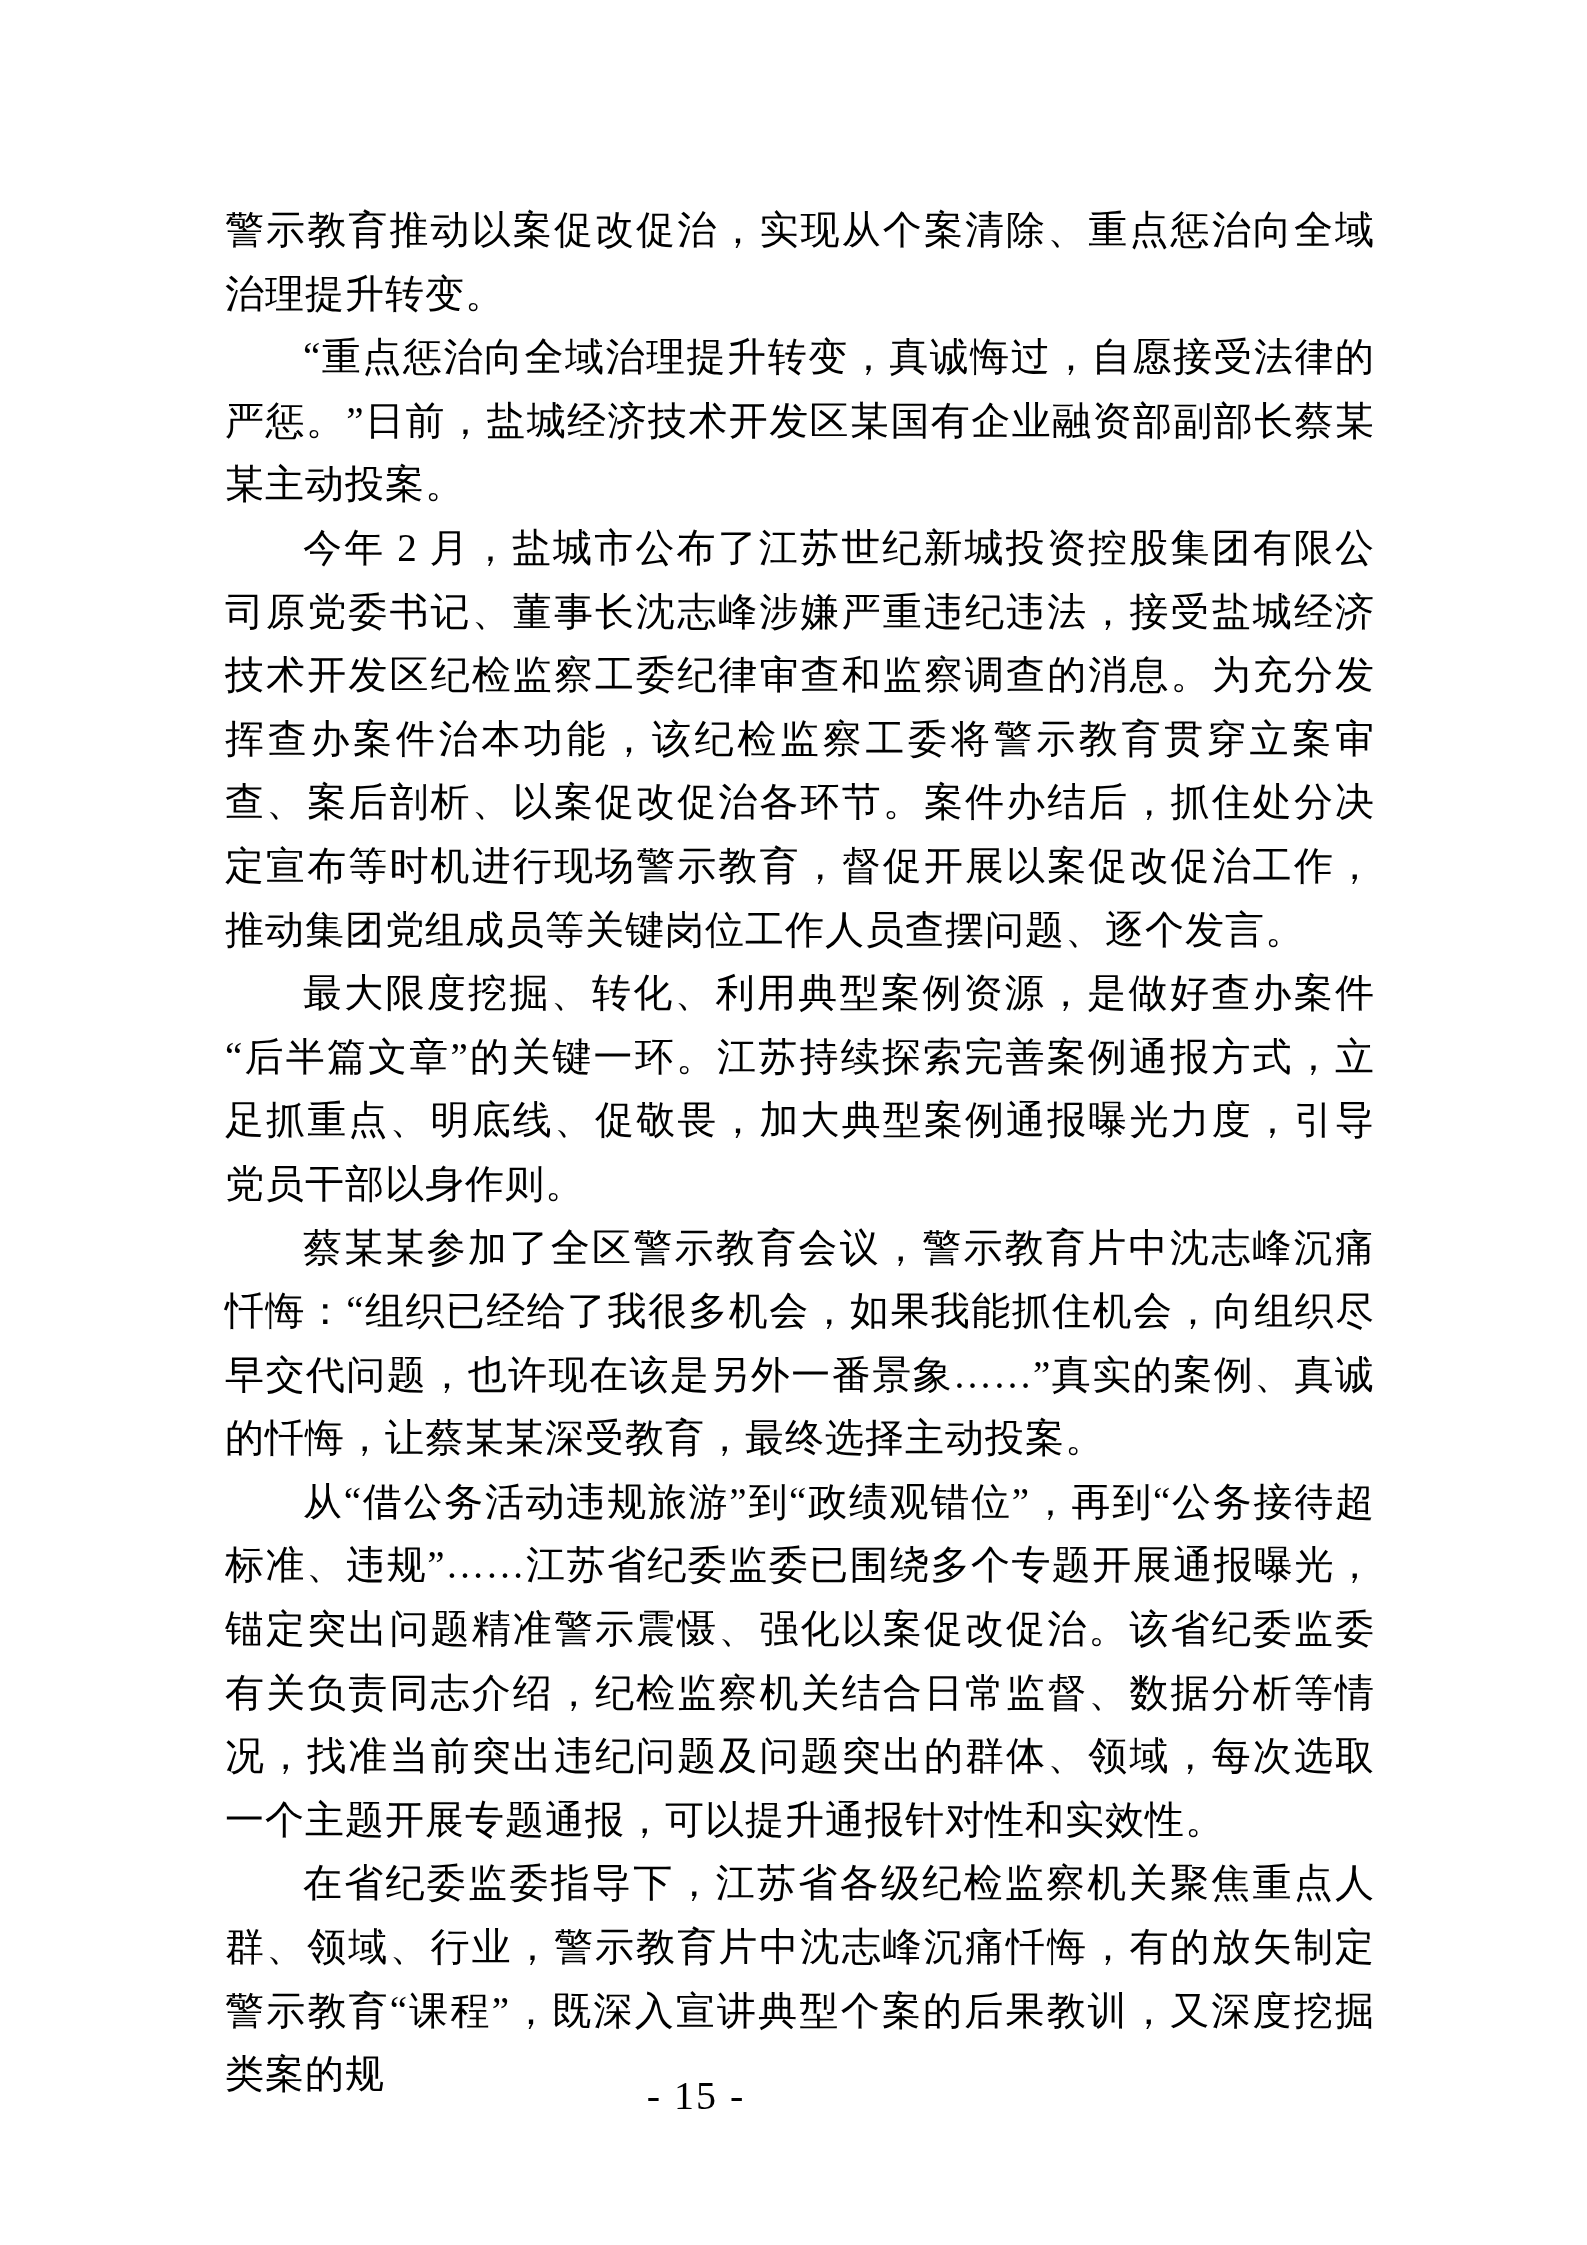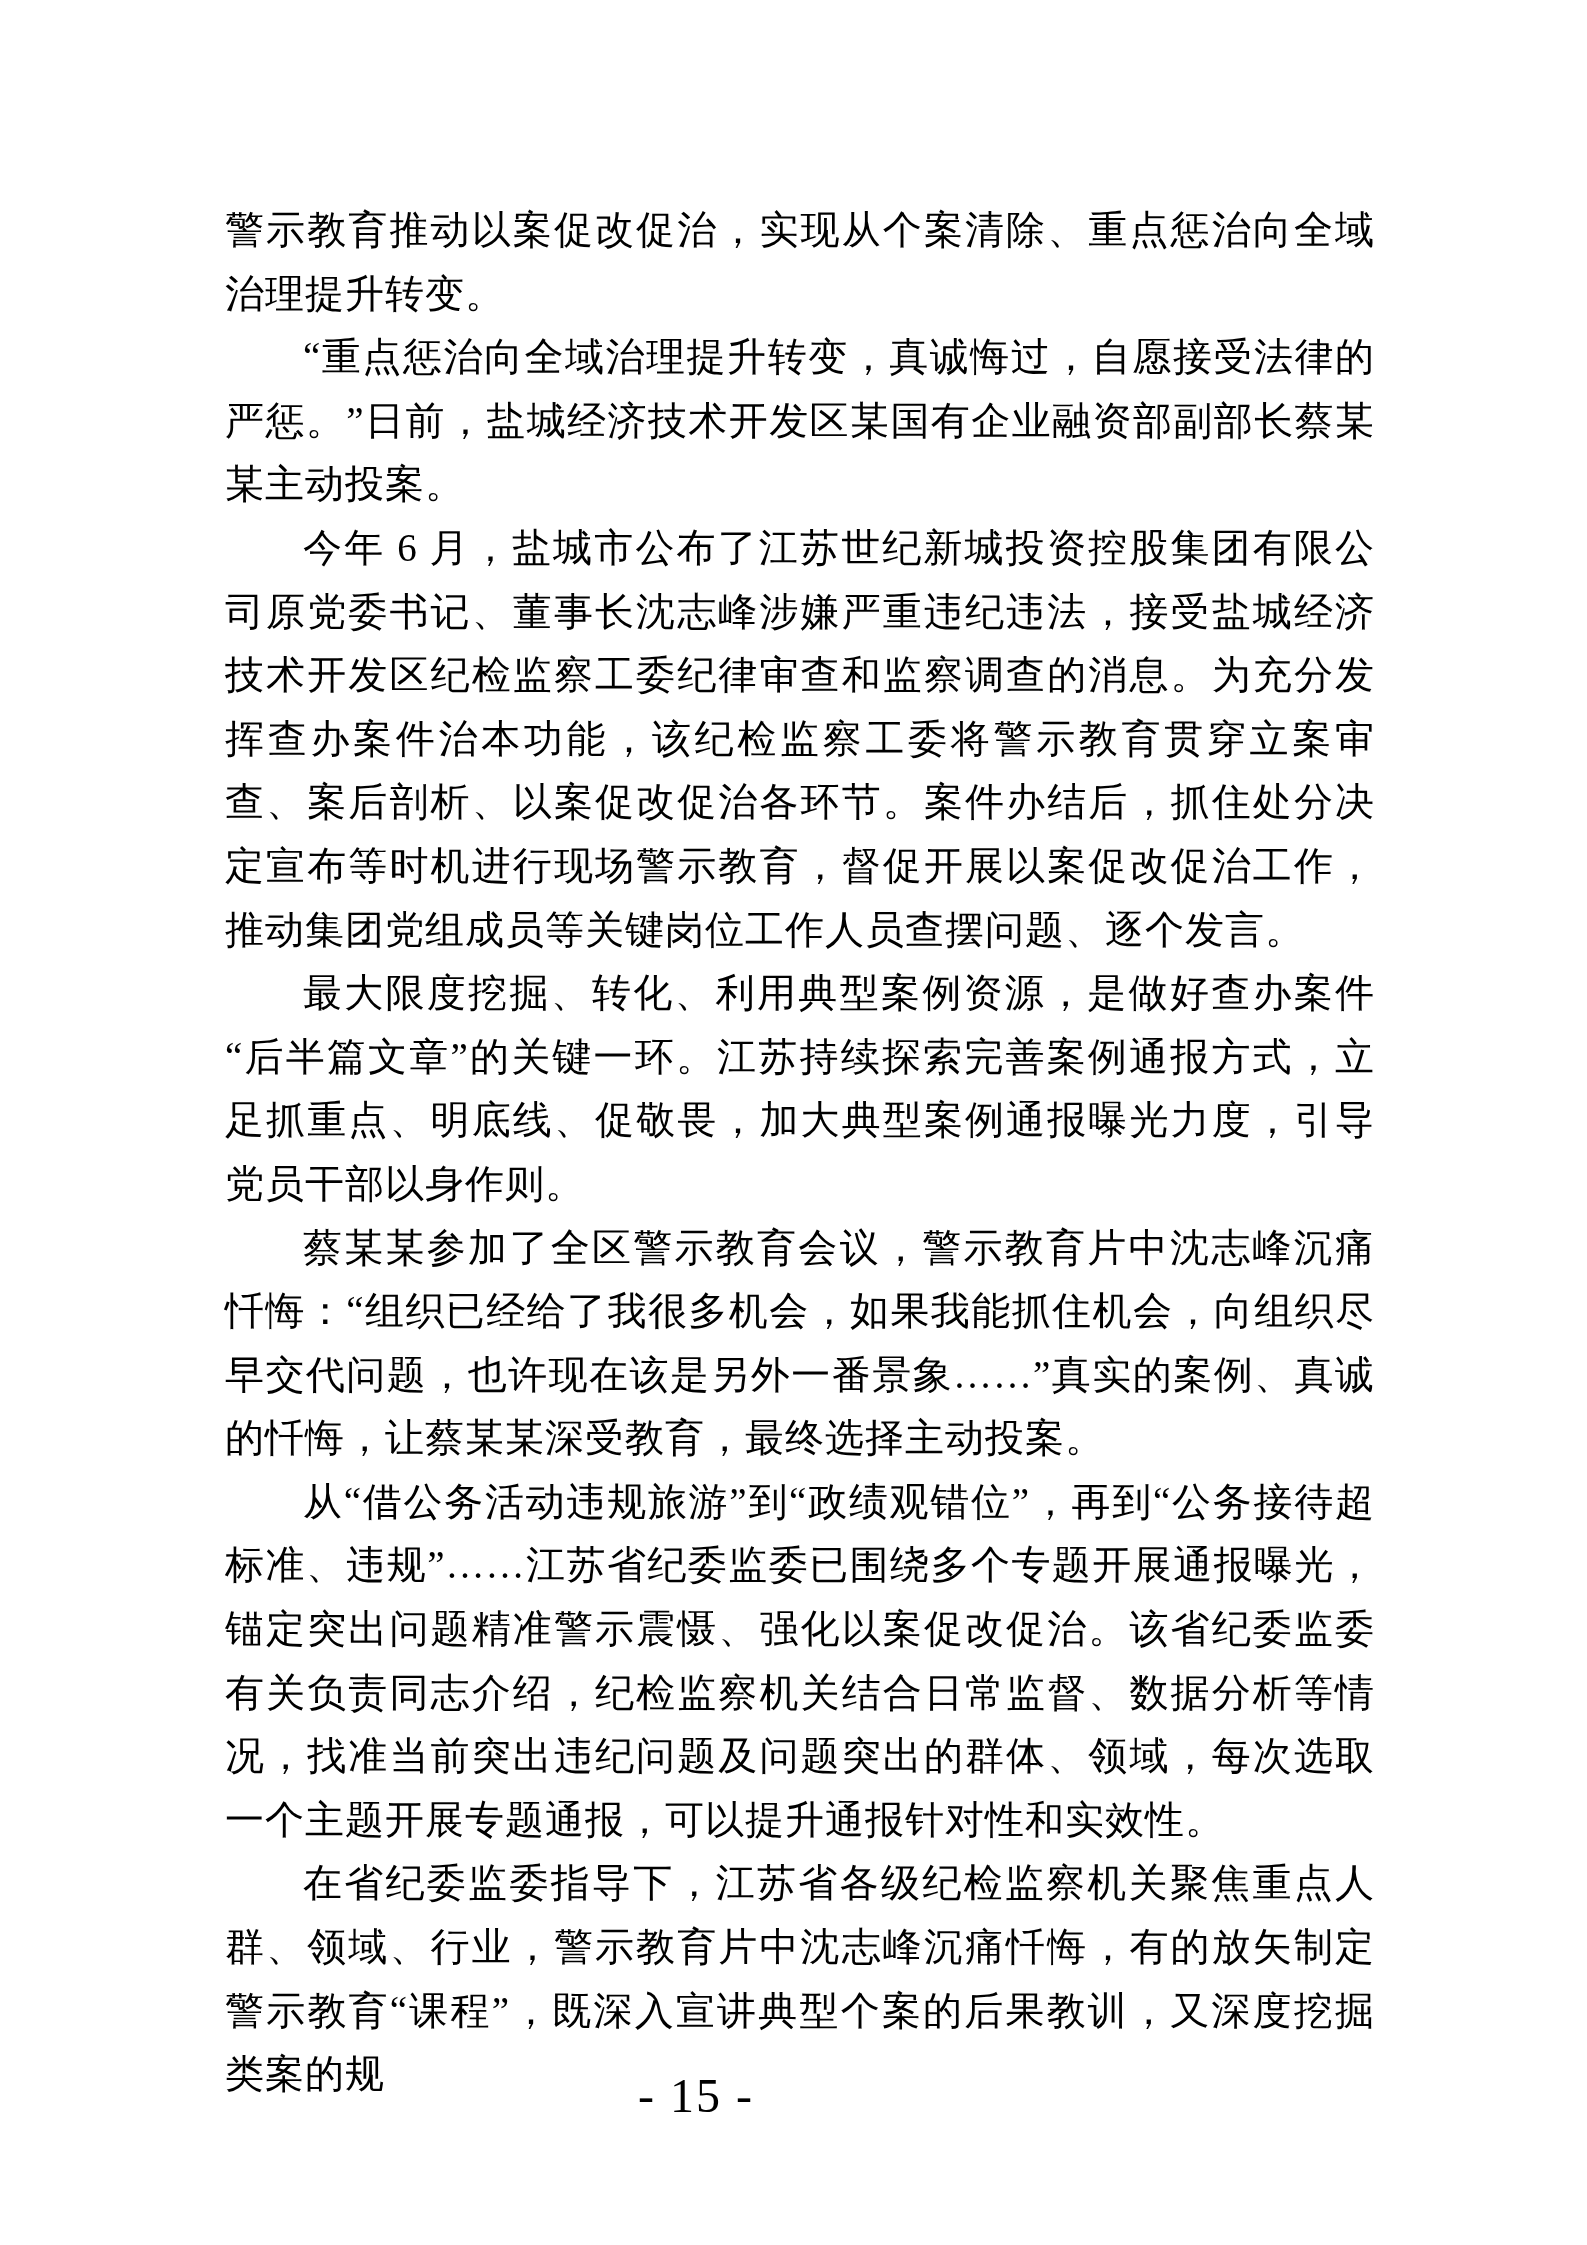--- a/index.html
+++ b/index.html
@@ -34,34 +34,34 @@
   }
   .para.indented {
     text-indent: 2em;
   }
   .page-number {
     position: absolute;
     top: 2072px;
     left: 0;
     width: 100%;
     text-align: center;
-    font-size: 48px;
+    font-size: 40px;
     line-height: 48px;
     letter-spacing: 2px;
   }
 </style>
 </head>
 <body>
 
 <div class="page">
 
   <div class="text-block">
     <p class="para">警示教育推动以案促改促治，实现从个案清除、重点惩治向全域治理提升转变。</p>
     <p class="para indented">“重点惩治向全域治理提升转变，真诚悔过，自愿接受法律的严惩。”日前，盐城经济技术开发区某国有企业融资部副部长蔡某某主动投案。</p>
-    <p class="para indented">今年 6 月，盐城市公布了江苏世纪新城投资控股集团有限公司原党委书记、董事长沈志峰涉嫌严重违纪违法，接受盐城经济技术开发区纪检监察工委纪律审查和监察调查的消息。为充分发挥查办案件治本功能，该纪检监察工委将警示教育贯穿立案审查、案后剖析、以案促改促治各环节。案件办结后，抓住处分决定宣布等时机进行现场警示教育，督促开展以案促改促治工作，推动集团党组成员等关键岗位工作人员查摆问题、逐个发言。</p>
+    <p class="para indented">今年 2 月，盐城市公布了江苏世纪新城投资控股集团有限公司原党委书记、董事长沈志峰涉嫌严重违纪违法，接受盐城经济技术开发区纪检监察工委纪律审查和监察调查的消息。为充分发挥查办案件治本功能，该纪检监察工委将警示教育贯穿立案审查、案后剖析、以案促改促治各环节。案件办结后，抓住处分决定宣布等时机进行现场警示教育，督促开展以案促改促治工作，推动集团党组成员等关键岗位工作人员查摆问题、逐个发言。</p>
     <p class="para indented">最大限度挖掘、转化、利用典型案例资源，是做好查办案件“后半篇文章”的关键一环。江苏持续探索完善案例通报方式，立足抓重点、明底线、促敬畏，加大典型案例通报曝光力度，引导党员干部以身作则。</p>
     <p class="para indented">蔡某某参加了全区警示教育会议，警示教育片中沈志峰沉痛忏悔：“组织已经给了我很多机会，如果我能抓住机会，向组织尽早交代问题，也许现在该是另外一番景象……”真实的案例、真诚的忏悔，让蔡某某深受教育，最终选择主动投案。</p>
     <p class="para indented">从“借公务活动违规旅游”到“政绩观错位”，再到“公务接待超标准、违规”……江苏省纪委监委已围绕多个专题开展通报曝光，锚定突出问题精准警示震慑、强化以案促改促治。该省纪委监委有关负责同志介绍，纪检监察机关结合日常监督、数据分析等情况，找准当前突出违纪问题及问题突出的群体、领域，每次选取一个主题开展专题通报，可以提升通报针对性和实效性。</p>
     <p class="para indented">在省纪委监委指导下，江苏省各级纪检监察机关聚焦重点人群、领域、行业，警示教育片中沈志峰沉痛忏悔，有的放矢制定警示教育“课程”，既深入宣讲典型个案的后果教训，又深度挖掘类案的规</p>
   </div>
 
   <div class="page-number">- 15 -</div>
 
 </div>
 

